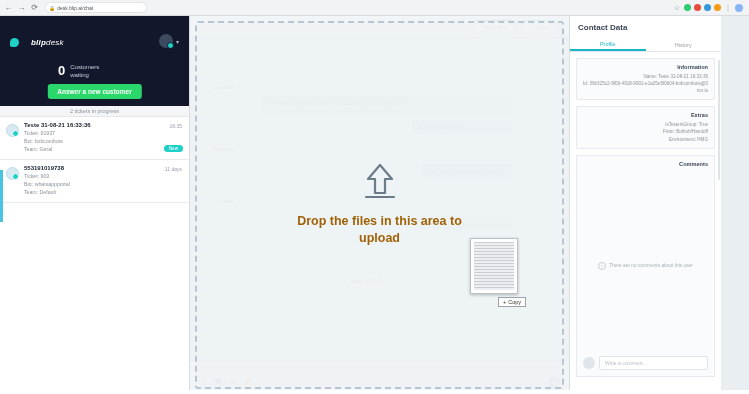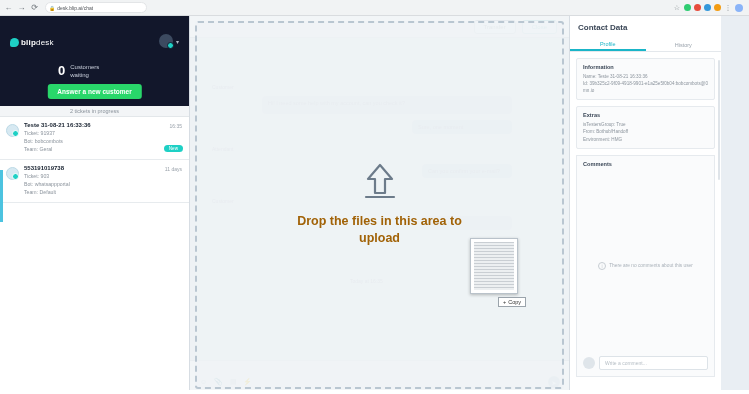--- a/index.html
+++ b/index.html
@@ -33,21 +33,21 @@
   .avatar-chrome { width: 8px; height: 8px; border-radius: 50%; background: #8ab4f8; }
 
   
   .left-panel {
     position: absolute; left: 0; top: 16px; width: 190px; height: 378px;
     background: #ffffff; border-right: 1px solid #d7dde3;
   }
   .ld-header {
     height: 90px; background: #12172b; color: #fff; position: relative;
   }
-  .ld-logo { position: absolute; left: 10px; top: 22px; display: flex; align-items: flex-end; gap: 2px; }
+  .ld-logo { position: absolute; left: 10px; top: 22px; display: flex; align-items: flex-end; gap: 12px; font-style: italic; }
   .ld-logo .bubble {
     width: 9px; height: 9px; border-radius: 50% 50% 50% 2px; background: #1ed0c5;
   }
   .ld-logo .txt { font-size: 8px; font-weight: bold; letter-spacing: .2px; }
   .ld-logo .txt .thin { font-weight: normal; }
   .ld-agent { position: absolute; right: 10px; top: 18px; display: flex; align-items: center; gap: 3px; }
   .ld-agent .av { width: 14px; height: 14px; border-radius: 50%; background: #3c4a60; position: relative; }
   .ld-agent .av:after { content:""; position:absolute; right:-1px; bottom:-1px; width:5px; height:5px; border-radius:50%; background:#1ed0c5; border:1px solid #12172b;}
   .ld-agent .caret { font-size: 6px; color: #aeb6c4; }
   .ld-counter { position: absolute; left: 58px; top: 48px; display: flex; align-items: flex-start; gap: 5px; }
@@ -128,21 +128,21 @@
   .drag-ghost .lines { position: absolute; inset: 3px; background:
     repeating-linear-gradient(to bottom, #c9ced3 0px, #c9ced3 1px, #eceff1 1px, #eceff1 3px); }
   .copy-chip {
     position: absolute; left: 308px; top: 281px; background: #ffffff; border: 1px solid #9aa3ab;
     font-size: 5.5px; color: #333; padding: 1px 4px; display: flex; align-items: center; gap: 2px;
   }
 
   
   .right {
     position: absolute; left: 569px; top: 16px; width: 152px; height: 378px;
-    background: #ffffff; border-left: 1px solid #d7dde3;
+    background: #ffffff; border-left: 1px solid #d7dde3; text-align: right;
   }
   .right-hdr { height: 22px; display: flex; align-items: center; padding-left: 8px;
     font-size: 8px; font-weight: bold; color: #3b4757; }
   .right-tabs { display: flex; height: 14px; border-bottom: 1px solid #e4e8ec; }
   .r-tab { flex: 1; display: flex; align-items: center; justify-content: center;
     font-size: 5.5px; color: #9aa3ac; cursor: pointer; }
   .r-tab.active { color: #1ab5c8; border-bottom: 2px solid #1ab5c8; }
   .card {
     margin: 6px 6px 0 6px; background: #fafbfc; border: 1px solid #e6eaee; border-radius: 2px;
     padding: 5px 6px;

